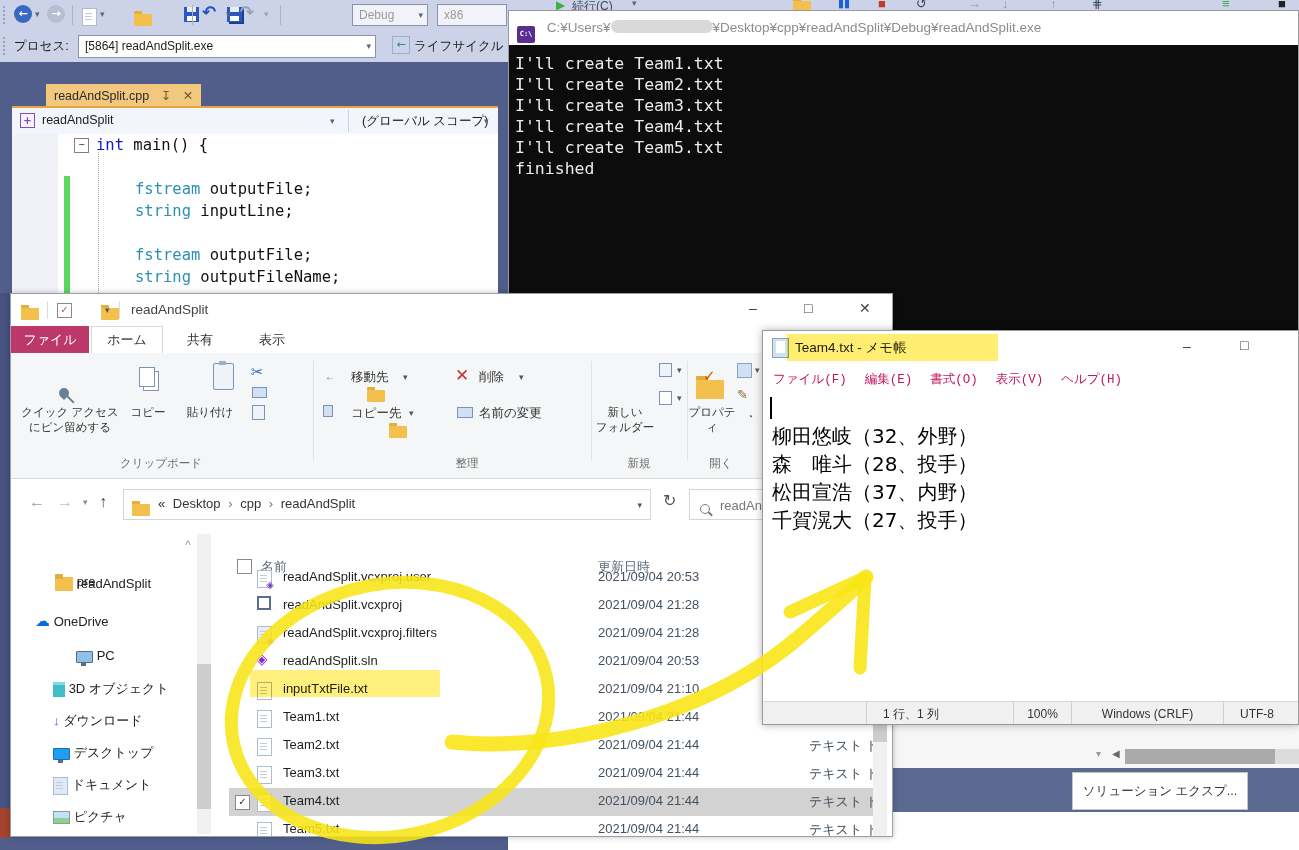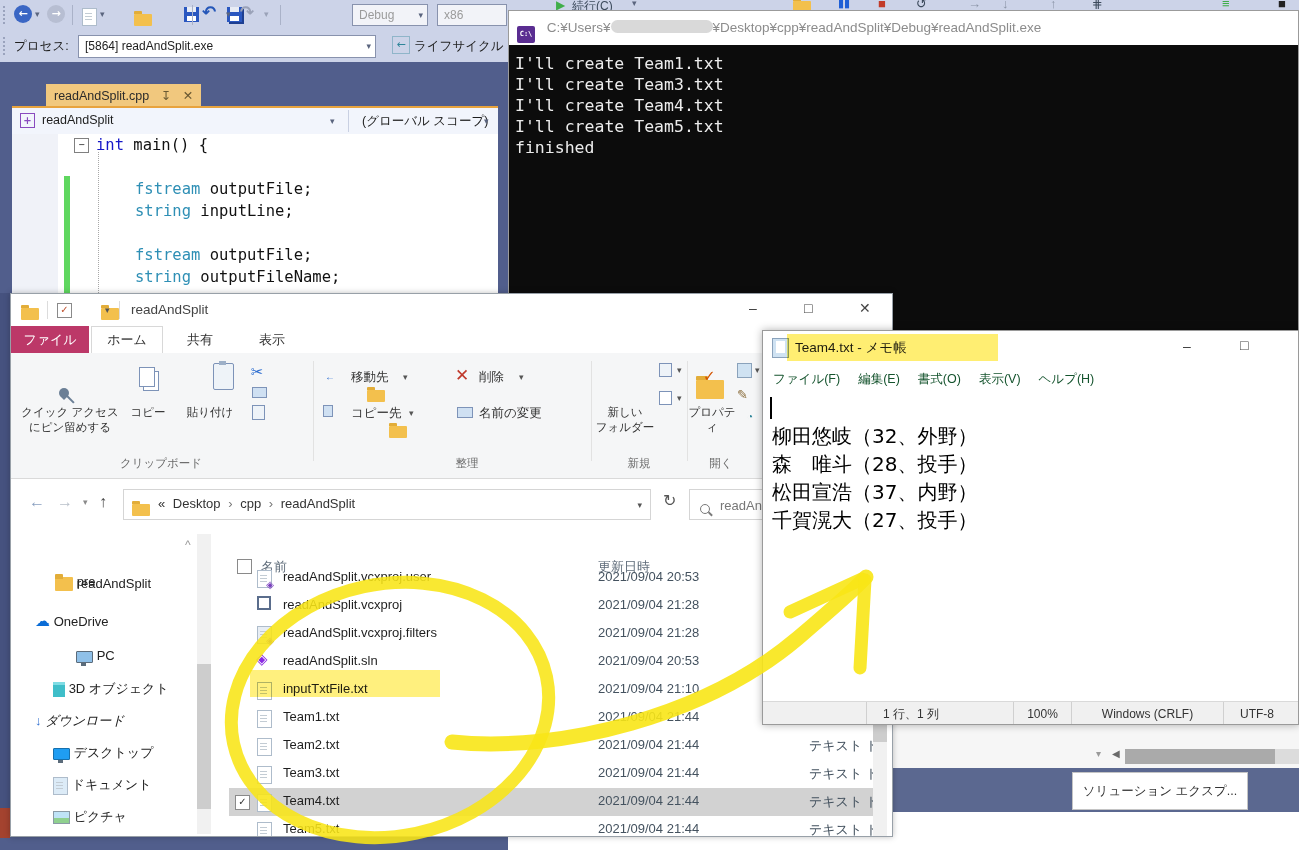--- a/index.html
+++ b/index.html
@@ -56,21 +56,21 @@
   .clipbrd::before{content:"";position:absolute;left:5px;top:-3px;width:7px;height:4px;background:#9db0c8;}
   .copyico{display:inline-block;width:14px;height:18px;background:#fff;border:1.5px solid #7d93b8;box-shadow:4px 4px 0 -1px #fff,4px 4px 0 0 #7d93b8;}
   .pinico{display:inline-block;width:10px;height:10px;background:#6b7f96;border-radius:50% 50% 50% 0;transform:rotate(-45deg);position:relative;}
   .pinico::after{content:"";position:absolute;left:4px;top:9px;width:2px;height:10px;background:#6b7f96;}
   .scrollv{background:#f1f1f1;}
   .thumbv{background:#cdcdcd;}
   
   .np{border:1px solid #9a9a9a;box-shadow:0 0 8px rgba(0,0,0,.3);}
   .npico{display:inline-block;width:15px;height:18px;background:#cfe2f2;border:1px solid #8aa2bb;position:relative;vertical-align:-3px;}
   .npico::after{content:"";position:absolute;left:3px;top:2px;width:9px;height:12px;background:#fff;}
-  .np-menu span{margin-right:18px;font-size:12.5px;color:#14532d;}
+  .np-menu span{margin-right:18px;font-size:12.5px;color:#be185d;font-family:Liberation Mono, monospace;}
   .np-text{font-family:"DejaVu Sans","Liberation Sans",sans-serif;font-size:20px;font-weight:500;color:#000;line-height:28px;}
   .np-status{position:absolute;background:#f0f0f0;border-top:1px solid #d9d9d9;font-size:12px;color:#333;}
   .np-cell{position:absolute;top:0;height:100%;line-height:24px;border-left:1px solid #d0d0d0;box-sizing:border-box;}
   .winbtn{position:absolute;color:#444;font-size:14px;cursor:default;}
   
   #anno{position:absolute;left:0;top:0;pointer-events:none;}
 </style>
 </head>
 <body>
 
@@ -176,20 +176,21 @@
 
   <div class="win" style="left:508px;top:10px;width:791px;height:680px;border:1px solid #9b9b9b;box-sizing:border-box;">
     <div class="console-title" style="height:34px;padding-left:8px;white-space:nowrap;overflow:hidden;">
       <span class="cmdicon">C:\</span>
       <span style="margin-left:8px;">
         <span>C:¥Users¥</span><span class="redact"></span><span>¥Desktop¥cpp¥readAndSplit¥Debug¥readAndSplit.exe</span>
       </span>
     </div>
     <div class="console-body" style="height:645px;padding:8px 0 0 6px;box-sizing:border-box;">
       <div>I'll create Team1.txt</div>
+      <div>I'll create Team2.txt</div>
       <div>I'll create Team3.txt</div>
       <div>I'll create Team4.txt</div>
       <div>I'll create Team5.txt</div>
       <div>finished</div>
     </div>
   </div>
 
   <div class="win exp" style="left:10px;top:293px;width:883px;height:544px;box-sizing:border-box;overflow:hidden;">
 
     <div class="abs" style="left:0;top:0;width:883px;height:32px;background:#fff;">
@@ -293,21 +294,21 @@
         <span class="abs" style="left:30px;top:7px;font-size:13px;color:#777;white-space:nowrap;">readAndSplitの</span>
       </div>
     </div>
 
     <div class="abs" style="left:0;top:237px;width:200px;height:307px;background:#fff;font-size:13px;color:#222;">
       <div class="abs" style="left:44px;top:15px;margin-top:28px;"><span class="folder"></span> <span>pre</span></div>
       <div class="abs" style="left:44px;top:45px;"><span class="folder"></span> <span>readAndSplit</span></div>
       <div class="abs" style="left:24px;top:81px;"><span style="color:#0a6cd6;font-size:15px;">☁</span> <span>OneDrive</span></div>
       <div class="abs" style="left:24px;top:117px;padding-left:41px;"><span class="monitor"></span> <span>PC</span></div>
       <div class="abs" style="left:42px;top:149px;"><span class="cube"></span> <span>3D オブジェクト</span></div>
-      <div class="abs" style="left:24px;top:181px;font-style:italic;"><span style="color:#2f6fd1;font-weight:bold;">↓</span> <span>ダウンロード</span></div>
+      <div class="abs" style="left:42px;top:181px;"><span style="color:#2f6fd1;font-weight:bold;">↓</span> <span>ダウンロード</span></div>
       <div class="abs" style="left:42px;top:213px;"><span class="monitor desk"></span> <span>デスクトップ</span></div>
       <div class="abs" style="left:42px;top:245px;"><span class="docico" style="background:#dcebf7;"></span> <span>ドキュメント</span></div>
       <div class="abs" style="left:42px;top:277px;"><span class="picico"></span> <span>ピクチャ</span></div>
     </div>
     <span class="abs" style="left:174px;top:244px;font-size:12px;color:#9a9a9a;">^</span>
     <div class="abs scrollv" style="left:186px;top:240px;width:14px;height:300px;">
       <div class="abs thumbv" style="left:0;top:130px;width:14px;height:145px;"></div>
     </div>
 
     <div class="abs" style="left:218px;top:262px;width:654px;height:24px;font-size:13px;color:#5f6c7a;">

